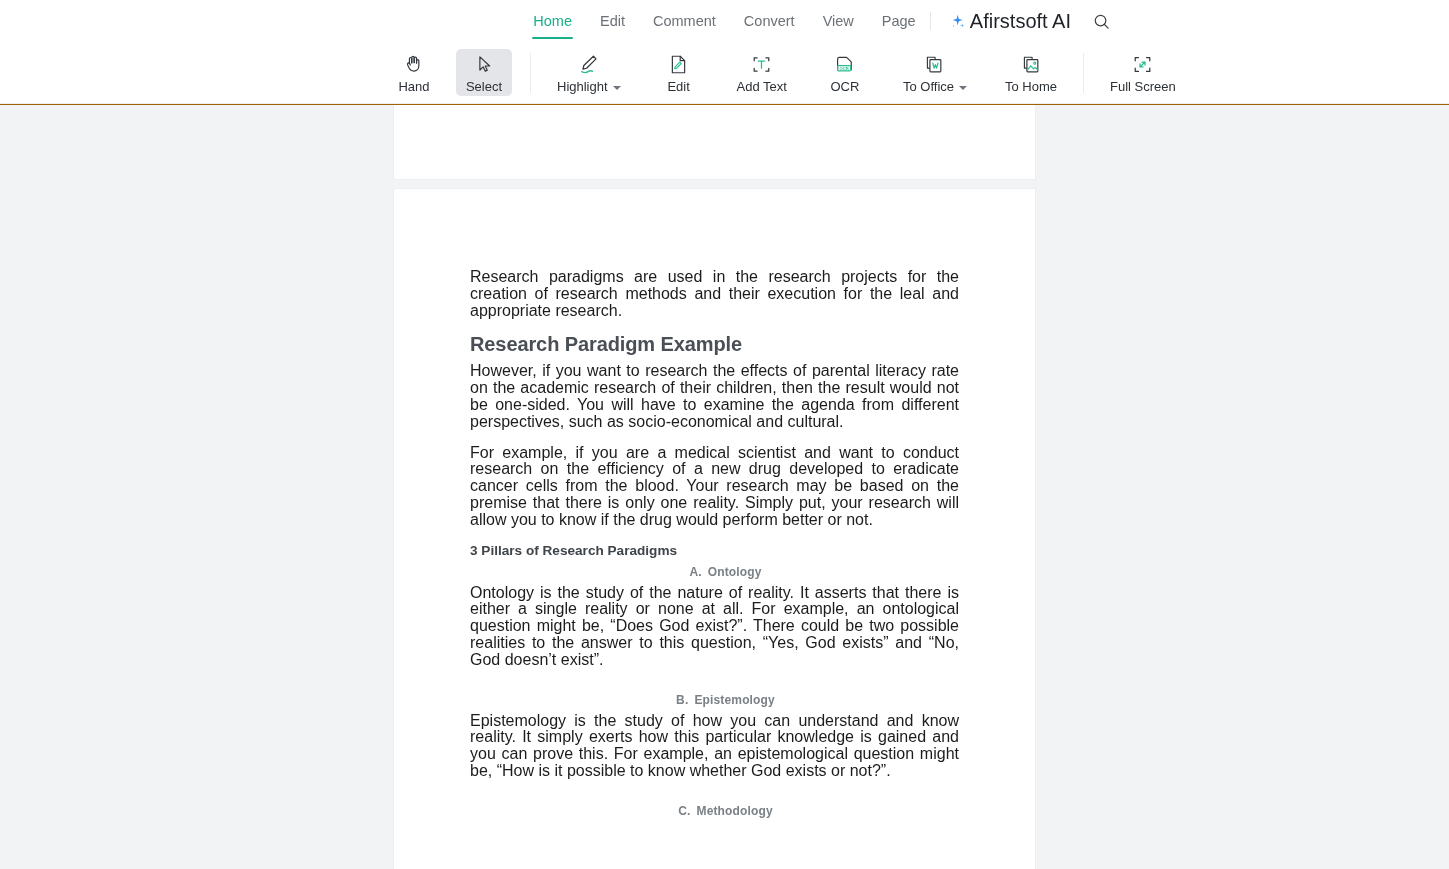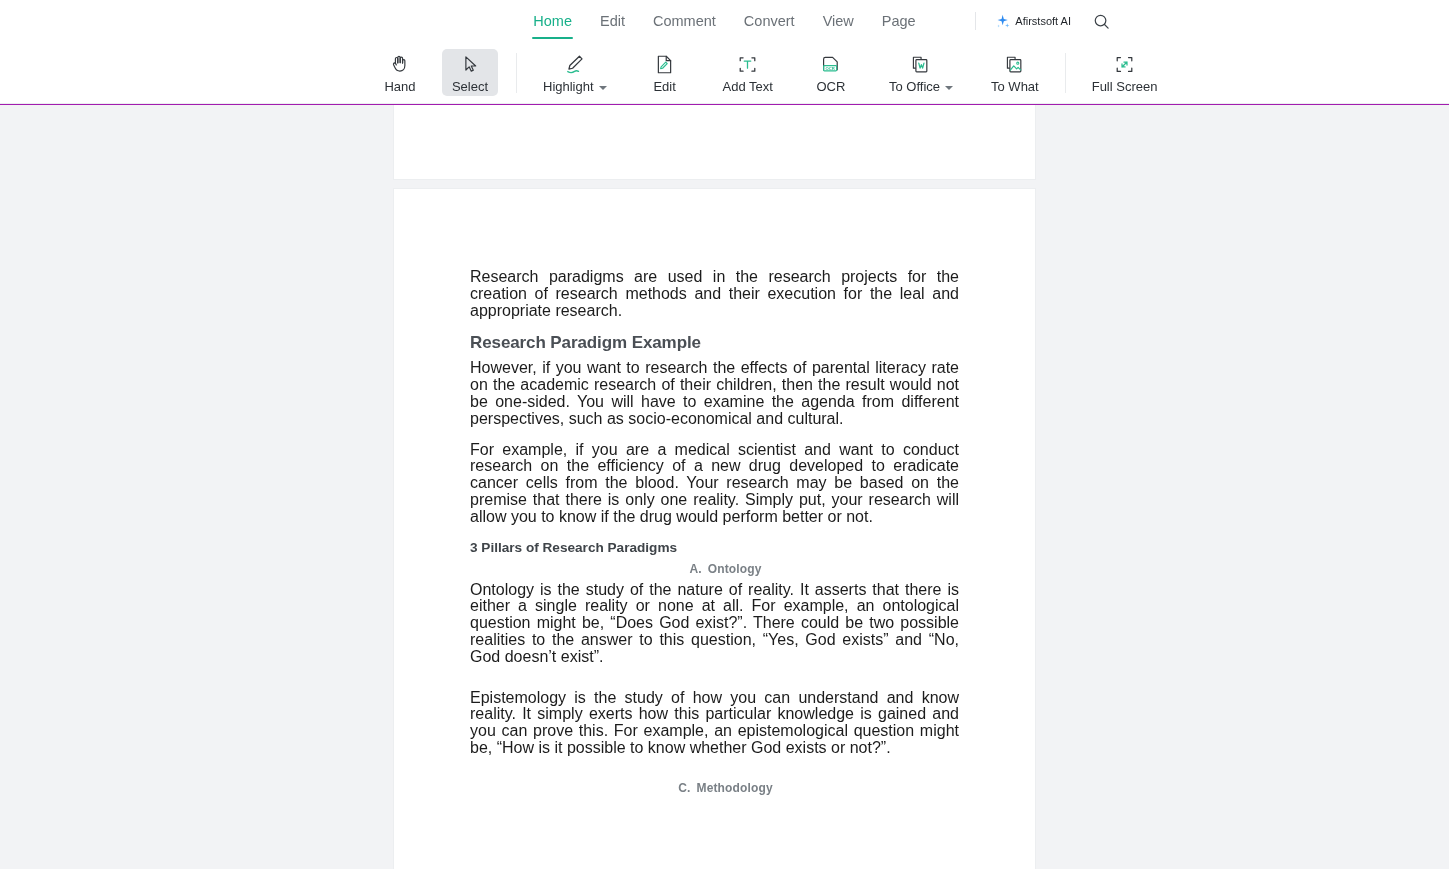--- a/index.html
+++ b/index.html
@@ -5,21 +5,21 @@
   * { box-sizing: border-box; }
   html, body {
     margin: 0; padding: 0;
     width: 1449px; height: 869px;
     overflow: hidden;
     background: #f2f3f5;
     font-family: "Liberation Sans", sans-serif;
   }
 
   
-  .app { width: 1449px; height: 869px; position: relative; background: #a21caf; }
+  .app { width: 1449px; height: 869px; position: relative; background: #a16207; }
 
   
   .topbar {
     height: 42px;
     background: #ffffff;
     display: flex;
     align-items: center;
     justify-content: center;
     position: relative;
   }
@@ -51,21 +51,21 @@
     display: flex;
     align-items: center;
     gap: 0;
   }
   .vdiv-top {
     width: 1px; height: 18px; background: #e4e6e9; margin: 0 14px 0 6px;
   }
   .ai-btn {
     display: flex; align-items: center; gap: 4px;
     cursor: pointer;
-    font-size: 11px;
+    font-size: 20px;
     color: #1f2328;
     padding: 2px 4px;
   }
   .sparkle { width: 17px; height: 17px; display: block; }
   .search-btn {
     margin-left: 18px;
     cursor: pointer;
     display: flex; align-items: center;
   }
 
@@ -77,21 +77,21 @@
     display: flex;
     align-items: center;
     justify-content: center;
     position: relative;
   }
   .ribbon-inner {
     display: flex;
     align-items: center;
     gap: 0;
     position: absolute;
-    left: 372px;
+    left: 386px;
   }
   .rb {
     display: flex;
     flex-direction: column;
     align-items: center;
     justify-content: center;
     min-width: 56px;
     padding: 3px 8px 2px 8px;
     border-radius: 5px;
     cursor: pointer;
@@ -149,21 +149,21 @@
   
   .para {
     font-size: 16px;
     line-height: 16.8px;
     color: #1c1c1c;
     text-align: justify;
     margin: 0 0 14px 0;
     font-family: "Liberation Sans", sans-serif;
   }
   .h3 {
-    font-size: 17px;
+    font-size: 20px;
     font-weight: bold;
     color: #4a4f55;
     margin: 0 0 7px 0;
     letter-spacing: -0.1px;
   }
   .h2 {
     font-size: 17.5px;
     font-weight: bold;
     color: #121212;
     line-height: 22px;
@@ -321,21 +321,21 @@
 
       <div class="rb">
         <span class="ico">
           <svg width="23" height="23" viewBox="0 0 24 24" fill="none" stroke-linecap="round" stroke-linejoin="round">
             <path d="M4.6 4.4 h8.0 v2.0 M4.6 4.4 v11.4 h2.0" stroke="#35393e" stroke-width="1.2"></path>
             <rect x="7.2" y="7.0" width="11.4" height="12.6" rx="0.8" fill="none" stroke="#35393e" stroke-width="1.25"></rect>
             <circle cx="15.4" cy="10.6" r="1.1" fill="none" stroke="#2bbd90" stroke-width="1.1"></circle>
             <path d="M7.6 17.8 L11.2 13.4 L14.2 16.6 L15.8 15.0 L18.4 17.6" stroke="#2bbd90" stroke-width="1.25" fill="none"></path>
           </svg>
         </span>
-        <span class="lbl">To What</span>
+        <span class="lbl">To Home</span>
       </div>
 
       <div class="vdiv"></div>
 
       <div class="rb">
         <span class="ico">
           <svg width="23" height="23" viewBox="0 0 24 24" fill="none" stroke-linecap="round" stroke-linejoin="round">
             <path d="M4.4 8.2 V4.8 h3.4 M16.2 4.8 h3.4 v3.4 M19.6 15.8 v3.4 h-3.4 M7.8 19.2 h-3.4 v-3.4" stroke="#35393e" stroke-width="1.3"></path>
             <path d="M9.4 14.6 L14.6 9.4 M14.6 9.4 h-3.2 M14.6 9.4 v3.2 M9.4 14.6 h3.2 M9.4 14.6 v-3.2" stroke="#2bbd90" stroke-width="1.3"></path>
           </svg>
@@ -366,20 +366,23 @@
         <h4 class="h4">3 Pillars of Research Paradigms</h4>
 
         <div class="sub">
           <span class="letter">A.</span><span>Ontology</span>
         </div>
 
         <p class="para">Ontology is the study of the nature of reality. It asserts that there is either a single reality or none at all. For example, an ontological question might be, “Does God exist?”. There could be two possible realities to the answer to this question, “Yes, God exists” and “No, God doesn’t exist”.</p>
 
         <div class="spacer-sm"></div>
 
+        <div class="sub">
+          <span class="letter">B.</span><span>Epistemology</span>
+        </div>
 
         <p class="para">Epistemology is the study of how you can understand and know reality. It simply exerts how this particular knowledge is gained and you can prove this. For example, an epistemological question might be, “How is it possible to know whether God exists or not?”.</p>
 
         <div class="spacer-sm"></div>
 
         <div class="sub">
           <span class="letter">C.</span><span>Methodology</span>
         </div>
 
       </div>

